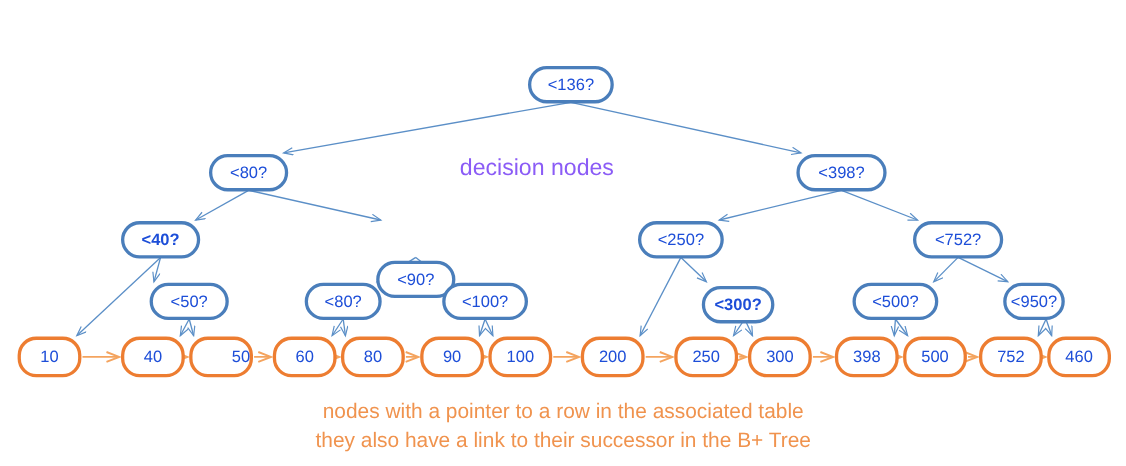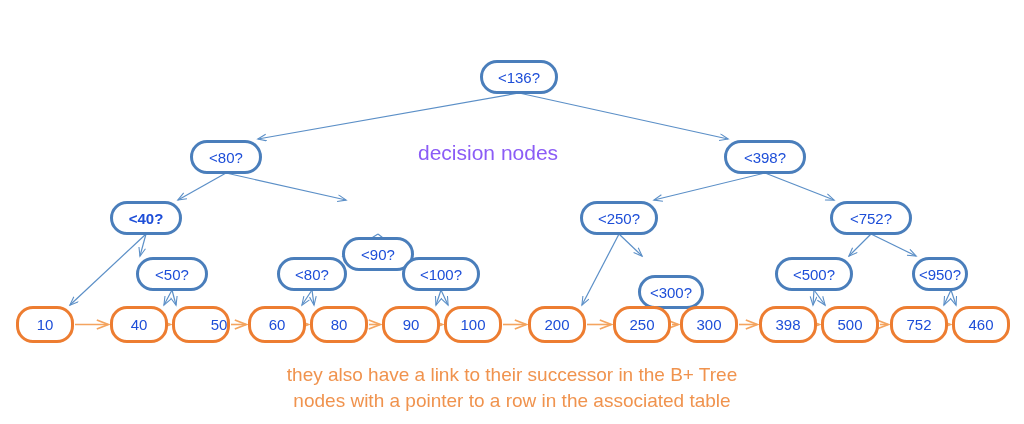--- a/index.html
+++ b/index.html
@@ -162,21 +162,21 @@
       </div>
       <div class="node decision" style="left: 136px; top: 257px; width: 72px; height: 34px;">
         <span>&lt;50?</span>
       </div>
       <div class="node decision" style="left: 277px; top: 257px; width: 70px; height: 34px;">
         <span>&lt;80?</span>
       </div>
       <div class="node decision" style="left: 402px; top: 257px; width: 78px; height: 34px;">
         <span>&lt;100?</span>
       </div>
-      <div class="node decision" style="left: 638px; top: 275px; width: 66px; height: 34px;">
+      <div class="node decision" style="left: 638px; top: 260px; width: 66px; height: 34px; font-weight: bold;">
         <span>&lt;300?</span>
       </div>
       <div class="node decision" style="left: 775px; top: 257px; width: 78px; height: 34px;">
         <span>&lt;500?</span>
       </div>
       <div class="node decision" style="left: 912px; top: 257px; width: 56px; height: 34px; justify-content: center;">
         <span>&lt;950?</span>
       </div>
     </div>
   <div id="leaf-layer">
@@ -220,17 +220,17 @@
         <span>752</span>
       </div>
       <div class="node leaf" style="left: 952px; top: 306px; width: 58px; height: 37px;">
         <span>460</span>
       </div>
     </div>
 
   <div class="decision-label" id="decision-label" style="left: 418px; top: 141px;">decision nodes</div>
 
   <div class="caption" id="caption-block" style="top: 362px;">
+    <div>nodes with a pointer to a row in the associated table</div>
     <div>they also have a link to their successor in the B+ Tree</div>
-    <div>nodes with a pointer to a row in the associated table</div>
   </div>
 
 </div>
 
 </body></html>

